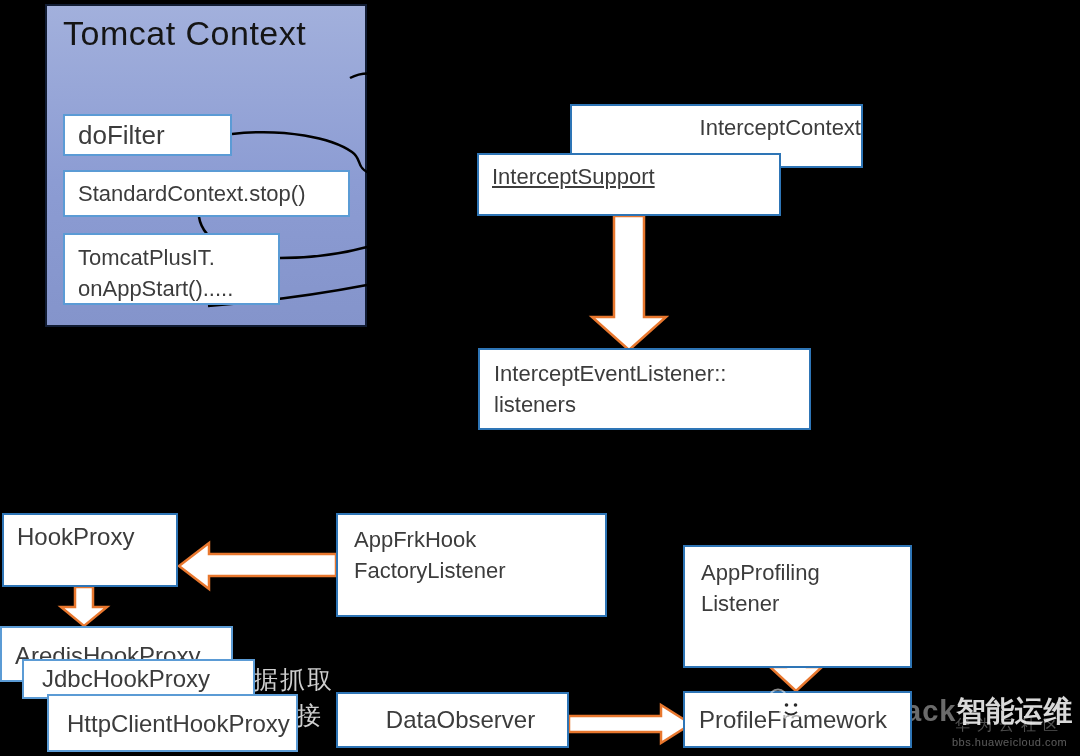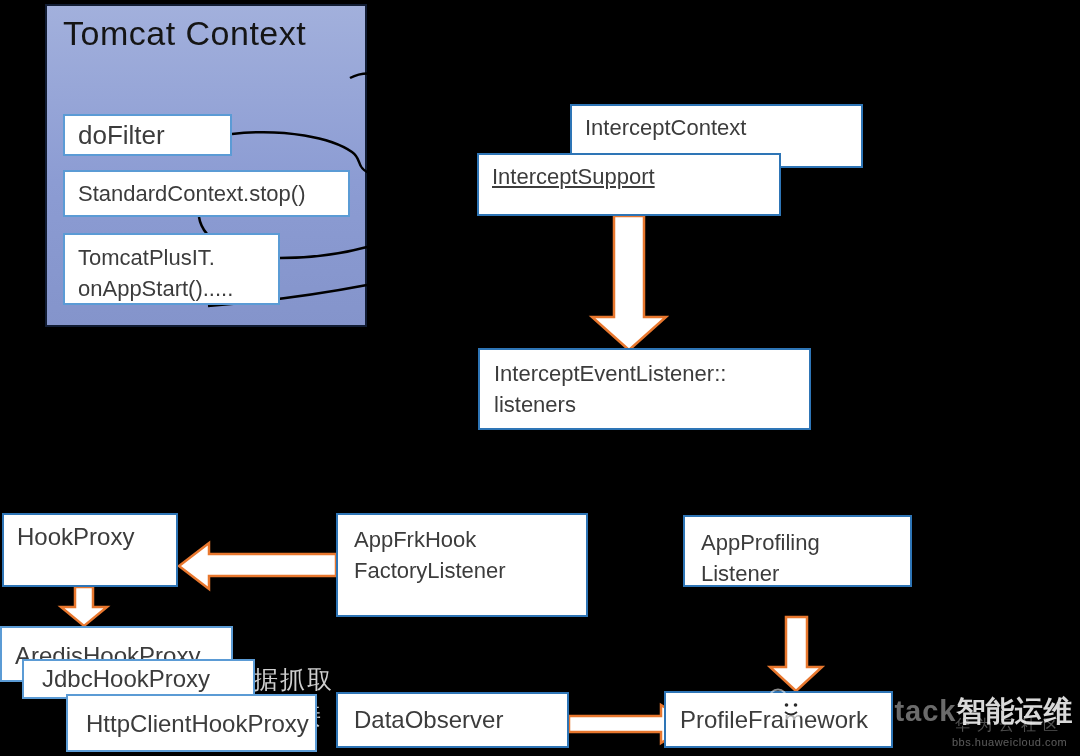--- a/index.html
+++ b/index.html
@@ -74,21 +74,21 @@
     <span>doFilter</span>
   </div>
   <div class="box b-inner vcenter z6" style="left:63px;top:170px;width:287px;height:47px;">
     <span>StandardContext.stop()</span>
   </div>
   <div class="box b-inner two-line z6" style="left:63px;top:233px;width:217px;height:72px;padding:7px 0 8px 13px;">
     <div>TomcatPlusIT.</div>
     <div>onAppStart().....</div>
   </div>
 
-  <div class="box b-outer pad lowlayer" style="left:570px;top:104px;width:293px;height:64px;">
+  <div class="box b-outer pad lowlayer" style="left:570px;top:104px;width:293px;height:64px;text-align:right;">
     <span>InterceptContext</span>
   </div>
   <div class="box b-outer pad z6" style="left:477px;top:153px;width:304px;height:63px;text-decoration:underline;">
     <span>InterceptSupport</span>
   </div>
   <div class="box b-outer two-line z6" style="left:478px;top:348px;width:333px;height:82px;padding:8px 0 0 14px;">
     <div>InterceptEventListener::</div>
     <div>listeners</div>
   </div>
 
@@ -98,37 +98,37 @@
 
   <div class="cjk-note" style="left:253px;top:663px;">据抓取</div>
   <div class="cjk-note" style="left:296px;top:699px;">接</div>
 
   <div class="box b-inner z6" style="left:0px;top:626px;width:233px;height:56px;padding:14px 0 0 13px;font-size:24px;">
     <span>AredisHookProxy</span>
   </div>
   <div class="box b-inner z7" style="left:22px;top:659px;width:233px;height:40px;padding:4px 0 0 18px;font-size:24px;">
     <span>JdbcHookProxy</span>
   </div>
-  <div class="box b-inner z8" style="left:47px;top:694px;width:251px;height:58px;padding:14px 0 0 18px;font-size:24px;margin-left:19px;">
+  <div class="box b-inner z8" style="left:47px;top:694px;width:251px;height:58px;padding:14px 0 0 18px;font-size:24px;">
     <span>HttpClientHookProxy</span>
   </div>
 
-  <div class="box b-outer two-line z6" style="left:336px;top:513px;width:252px;height:104px;padding:9px 0 0 16px;line-height:33px;">
+  <div class="box b-outer two-line z6" style="left:336px;top:513px;width:271px;height:104px;padding:9px 0 0 16px;line-height:33px;">
     <div>AppFrkHook</div>
     <div>FactoryListener</div>
   </div>
-  <div class="box b-outer vcenter z6" style="left:336px;top:692px;width:233px;height:56px;padding-left:16px;font-size:24px;">
+  <div class="box b-outer vcenter z6" style="left:336px;top:692px;width:233px;height:56px;padding-left:16px;font-size:24px;justify-content:center;">
     <span>DataObserver</span>
   </div>
 
-  <div class="box b-outer two-line z6" style="left:683px;top:515px;width:229px;height:72px;padding:10px 0 16px 16px;line-height:33px;">
+  <div class="box b-outer two-line z6" style="left:683px;top:545px;width:229px;height:123px;padding:10px 0 16px 16px;line-height:33px;">
     <div>AppProfiling</div>
     <div>Listener</div>
   </div>
-  <div class="box b-outer vcenter z6" style="left:664px;top:691px;width:229px;height:57px;padding-left:14px;font-size:24px;">
+  <div class="box b-outer vcenter z6" style="left:683px;top:691px;width:229px;height:57px;padding-left:14px;font-size:24px;">
     <span>ProfileFramework</span>
   </div>
 
   <div class="watermark" style="left:764px;top:687px;width:46px;height:38px;">
     <svg width="46" height="38" viewBox="0 0 46 38">
       <circle cx="14" cy="11" r="8.5" fill="none" stroke="rgba(255,255,255,0.55)" stroke-width="2"></circle>
       <circle cx="11" cy="9" r="1.4" fill="rgba(255,255,255,0.7)"></circle>
       <circle cx="17" cy="9" r="1.4" fill="rgba(255,255,255,0.7)"></circle>
       <circle cx="27" cy="21" r="12.5" fill="rgba(255,255,255,0.6)"></circle>
       <circle cx="22.5" cy="18" r="1.8" fill="#2a2a2a"></circle>

